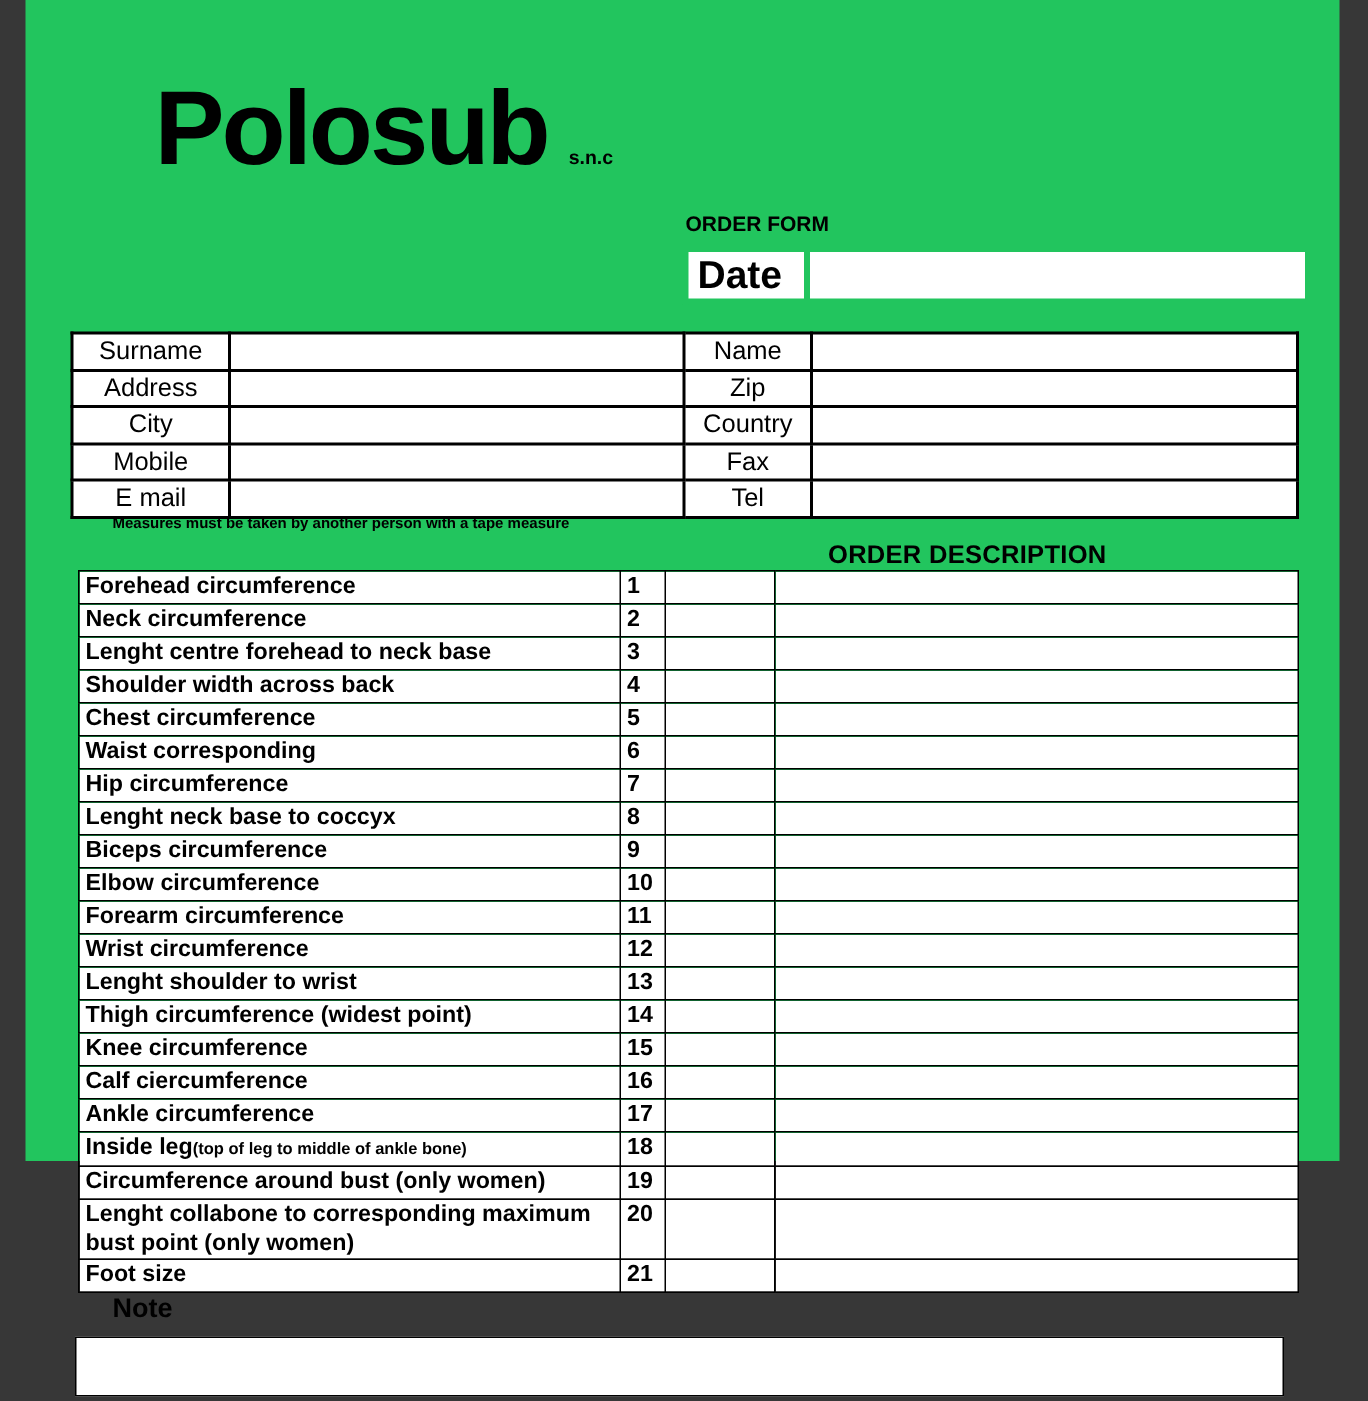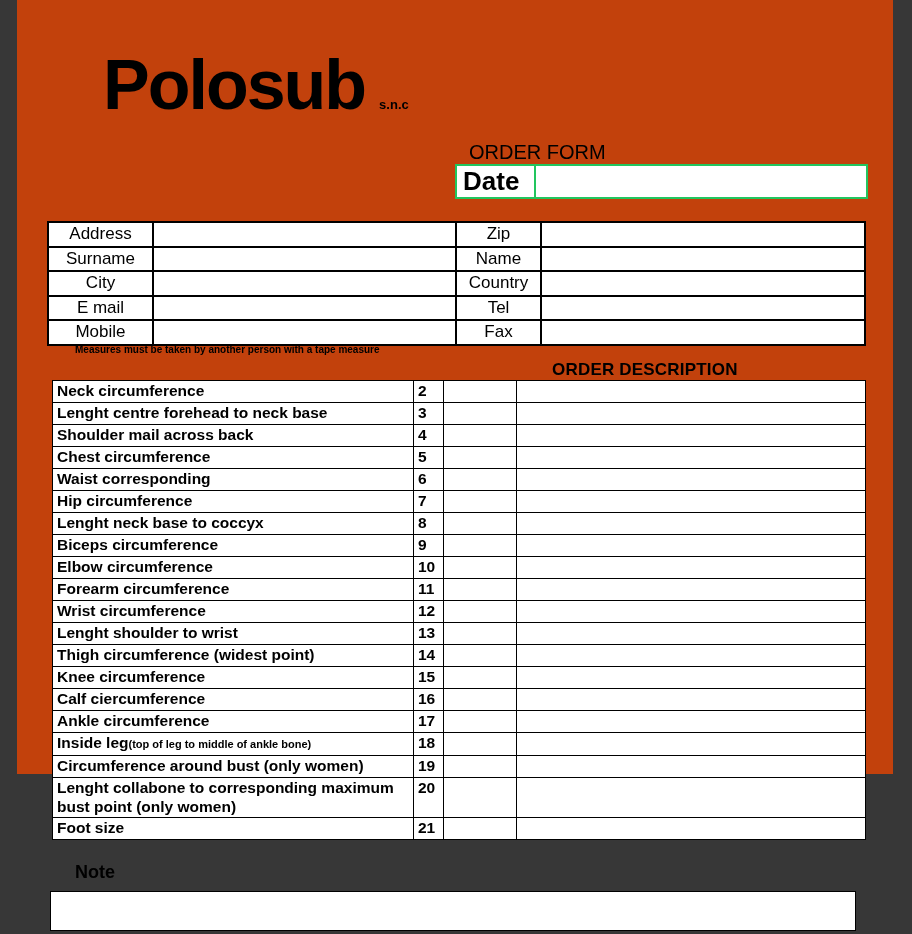--- a/index.html
+++ b/index.html
@@ -4,39 +4,39 @@
 <style>
   html,body { margin:0; padding:0; }
   body {
     width:912px; height:934px; overflow:hidden; position:relative;
     background:#373737;
     font-family:"Liberation Sans", sans-serif;
     color:#000;
   }
   .page {
     position:absolute; left:17px; top:0; width:876px; height:774px;
-    background:#c2410c;
+    background:#22c55e;
   }
   
   .brand {
     position:absolute; left:86px; top:48px;
     font-weight:bold; font-size:70px; line-height:74px; letter-spacing:-2px;
     white-space:nowrap;
   }
   .brand-suffix { font-size:13px; letter-spacing:0; margin-left:14px; font-weight:bold; }
   .order-form-title {
     position:absolute; left:440px; top:141px;
-    font-weight:normal; font-size:20px;margin-left:12px;
+    font-weight:bold; font-size:14px;
   }
   
   .date-table {
     position:absolute; left:438px; top:164px;
     border-collapse:collapse; table-layout:fixed;
   }
-  .date-table td { border:2px solid #22c55e; height:27px; background:#fff; }
+  .date-table td { border:4px solid #22c55e; height:27px; background:#fff; }
   .date-label-cell { width:71px; font-weight:bold; font-size:26px; padding:0 0 0 6px; }
   .date-value-cell { width:328px; }
   
   .contact-table {
     position:absolute; left:30px; top:221px;
     border-collapse:collapse; table-layout:fixed; width:817px;
   }
   .contact-table td { border:2px solid #000; height:20.5px; background:#fff; }
   .c-label { text-align:center; font-size:17px; padding:0 2px; }
   
@@ -101,86 +101,92 @@
   <table class="contact-table">
     <colgroup>
       <col style="width:105px">
         <col style="width:303px">
         <col style="width:85px">
         <col style="width:324px">
     </colgroup>
     <tbody>
 
         <tr>
+          <td class="c-label">Surname</td>
+          <td></td>
+          <td class="c-label">Name</td>
+          <td></td>
+        </tr>
+
+        <tr>
           <td class="c-label">Address</td>
           <td></td>
           <td class="c-label">Zip</td>
           <td></td>
         </tr>
 
         <tr>
-          <td class="c-label">Surname</td>
-          <td></td>
-          <td class="c-label">Name</td>
-          <td></td>
-        </tr>
-
-        <tr>
           <td class="c-label">City</td>
           <td></td>
           <td class="c-label">Country</td>
           <td></td>
         </tr>
 
         <tr>
+          <td class="c-label">Mobile</td>
+          <td></td>
+          <td class="c-label">Fax</td>
+          <td></td>
+        </tr>
+
+        <tr>
           <td class="c-label">E mail</td>
           <td></td>
           <td class="c-label">Tel</td>
-          <td></td>
-        </tr>
-
-        <tr>
-          <td class="c-label">Mobile</td>
-          <td></td>
-          <td class="c-label">Fax</td>
           <td></td>
         </tr>
       </tbody>
   </table>
 
   <div class="instruction">Measures must be taken by another person with a tape measure</div>
 
   <div class="order-desc-label">ORDER DESCRIPTION</div>
 
   <table class="meas-table">
     <colgroup>
       <col style="width:361px">
         <col style="width:30px">
         <col style="width:73px">
         <col style="width:349px">
     </colgroup>
     <tbody>
 
+        <tr>
+          <td class="m-label"><span>Forehead circumference</span></td>
+          <td class="m-num">1</td>
+          <td></td>
+          <td></td>
+        </tr>
 
         <tr>
           <td class="m-label"><span>Neck circumference</span></td>
           <td class="m-num">2</td>
           <td></td>
           <td></td>
         </tr>
 
         <tr>
           <td class="m-label"><span>Lenght centre forehead to neck base</span></td>
           <td class="m-num">3</td>
           <td></td>
           <td></td>
         </tr>
 
         <tr>
-          <td class="m-label"><span>Shoulder mail across back</span></td>
+          <td class="m-label"><span>Shoulder width across back</span></td>
           <td class="m-num">4</td>
           <td></td>
           <td></td>
         </tr>
 
         <tr>
           <td class="m-label"><span>Chest circumference</span></td>
           <td class="m-num">5</td>
           <td></td>
           <td></td>

